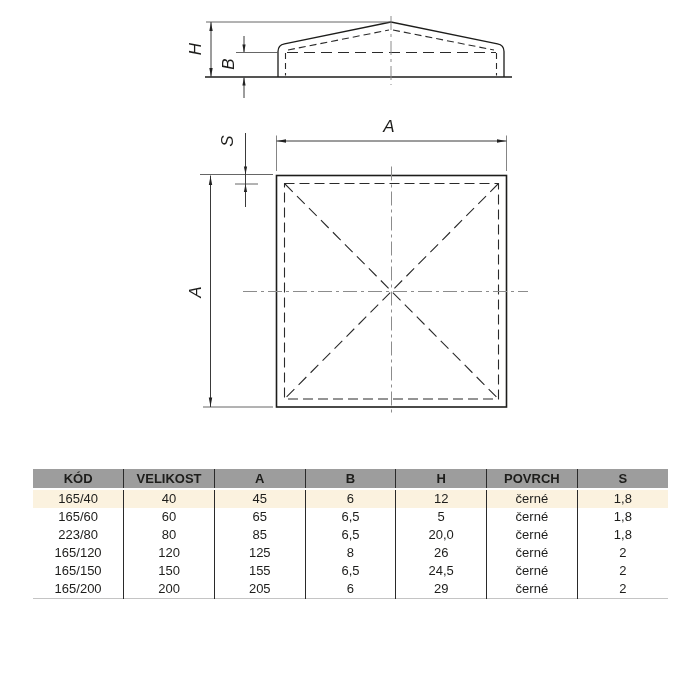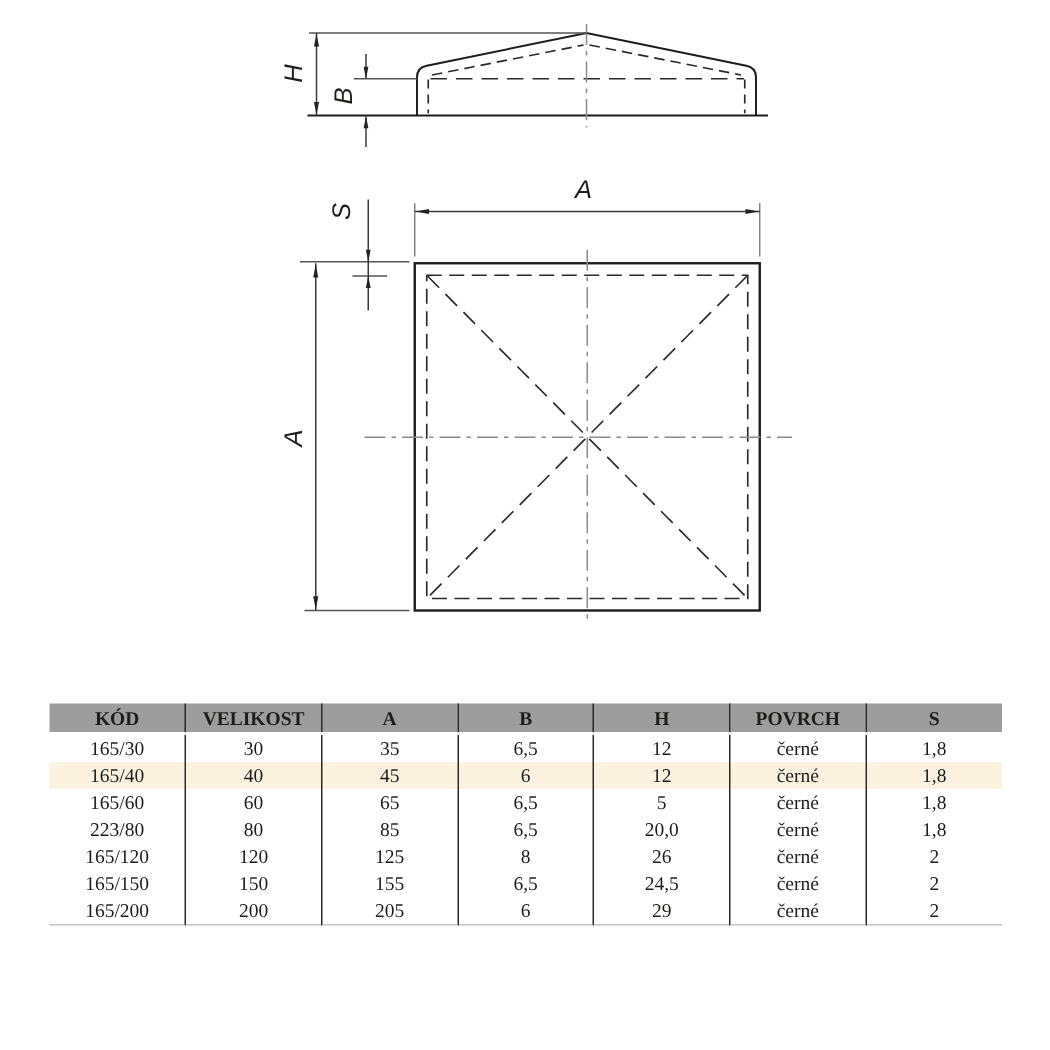--- a/index.html
+++ b/index.html
@@ -37,21 +37,20 @@
     top: 469px;
     width: 635px;
   }
   table.spec {
     width: 635px;
     border-collapse: collapse;
     table-layout: fixed;
     font-size: 13px;
     color: var(--text, #1d1d1b);
     border-bottom: 1px solid var(--bottom-border, #c4c4c4);
-    font-family: Liberation Serif, serif;
   }
   table.spec th {
     background: var(--header-bg, #9d9d9d);
     height: 19px;
     font-weight: bold;
     font-size: 13px;
     text-align: center;
     vertical-align: middle;
     padding: 0;
     border-bottom: 2px solid #ffffff;
@@ -149,29 +148,20 @@
           <th>KÓD</th>
           <th>VELIKOST</th>
           <th>A</th>
           <th>B</th>
           <th>H</th>
           <th>POVRCH</th>
           <th>S</th>
         </tr>
       </thead>
       <tbody>
-          <tr>
-            <td>165/30</td>
-            <td>30</td>
-            <td>35</td>
-            <td>6,5</td>
-            <td>12</td>
-            <td>černé</td>
-            <td>1,8</td>
-          </tr>
           <tr class="hl">
             <td>165/40</td>
             <td>40</td>
             <td>45</td>
             <td>6</td>
             <td>12</td>
             <td>černé</td>
             <td>1,8</td>
           </tr>
           <tr>

